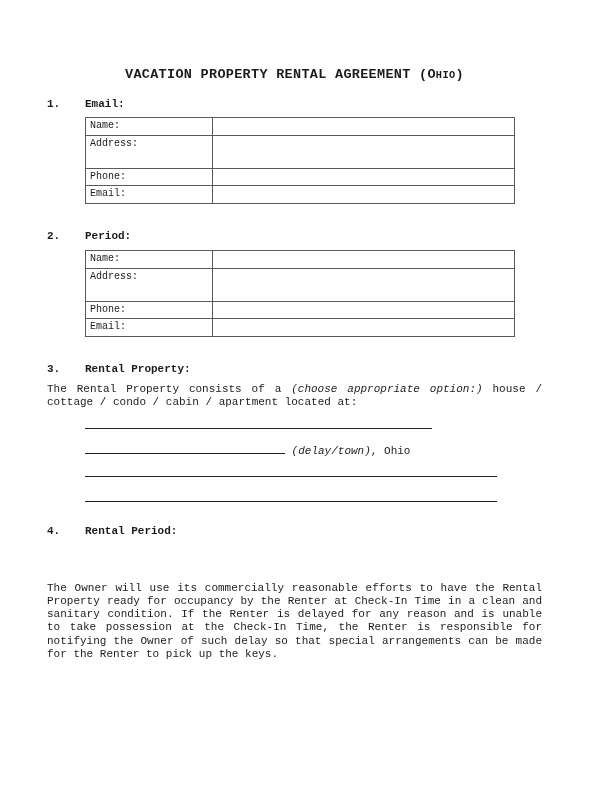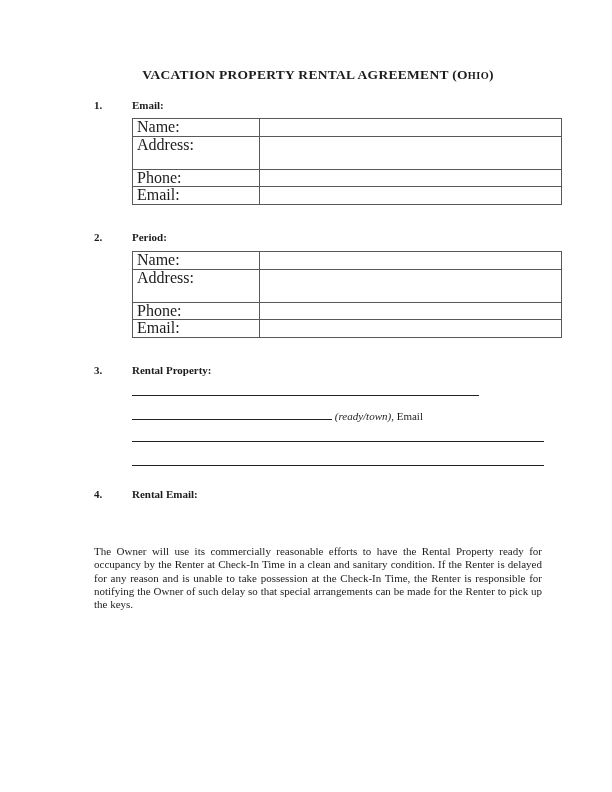--- a/index.html
+++ b/index.html
@@ -11,21 +11,22 @@
     width: 612px;
     height: 792px;
     background: #ffffff;
     position: relative;
     overflow: hidden;
     font-family: "Liberation Serif", "DejaVu Serif", serif;
     font-size: 11px;
     color: #1c1c1c;
   }
   .content {
-    padding: 68px 70px 0 94px;
+    padding: 68px 70px 0 47px;
+    font-family: Liberation Mono, monospace;
   }
   .doc-title {
     margin: 0;
     text-align: center;
     font-weight: bold;
     font-size: 13.5px;
     letter-spacing: 0.3px;
     line-height: 14px;
   }
   .doc-title .sc {
@@ -49,21 +50,21 @@
     border-collapse: collapse;
     width: 429px;
     table-layout: fixed;
   }
   table.info col.c1 { width: 127px; }
   table.info col.c2 { width: 302px; }
   table.info td {
     border: 1px solid #595959;
     vertical-align: top;
     padding: 1px 4px;
-    font-size: 16px;
+    font-size: 10px;
     line-height: 13px;
   }
   tr.h17 td { height: 15px; }
   tr.h32 td { height: 30px; }
   tr.h16 td { height: 14px; }
   tr.h15 td { height: 13px; }
   .para {
     margin: 0;
     text-align: justify;
     line-height: 13.3px;
@@ -158,38 +159,39 @@
         <td>Email:</td>
         <td></td>
       </tr>
     </tbody>
       </table>
 
     <div class="sec-heading mt26">
       <span class="sec-num">3.</span>
       <span>Rental Property:</span>
     </div>
+    <p class="para intro"><span>The Rental Property consists of a </span><span class="it">(choose appropriate option:)</span><span> house / cottage / condo / cabin / apartment located at:</span></p>
 
     <div class="indent blank-row addr-line1">
       <span class="blank w347"></span>
     </div>
     <div class="indent blank-row addr-line2">
       <span class="blank w200"></span>
-      <span class="it">(ready/town)</span><span>, Email</span>
+      <span class="it">(delay/town)</span><span>, Ohio</span>
     </div>
     <div class="indent blank-row dir-line1">
       <span class="blank w412"></span>
     </div>
     <div class="indent blank-row dir-line2">
       <span class="blank w412"></span>
     </div>
 
     <div class="sec-heading mt19">
       <span class="sec-num">4.</span>
-      <span>Rental Email:</span>
+      <span>Rental Period:</span>
     </div>
     <table class="info period indent mt6">
       <colgroup>
           <col class="c1">
           <col class="c2">
         </colgroup>
       <tbody>
     </tbody>
       </table>
 

